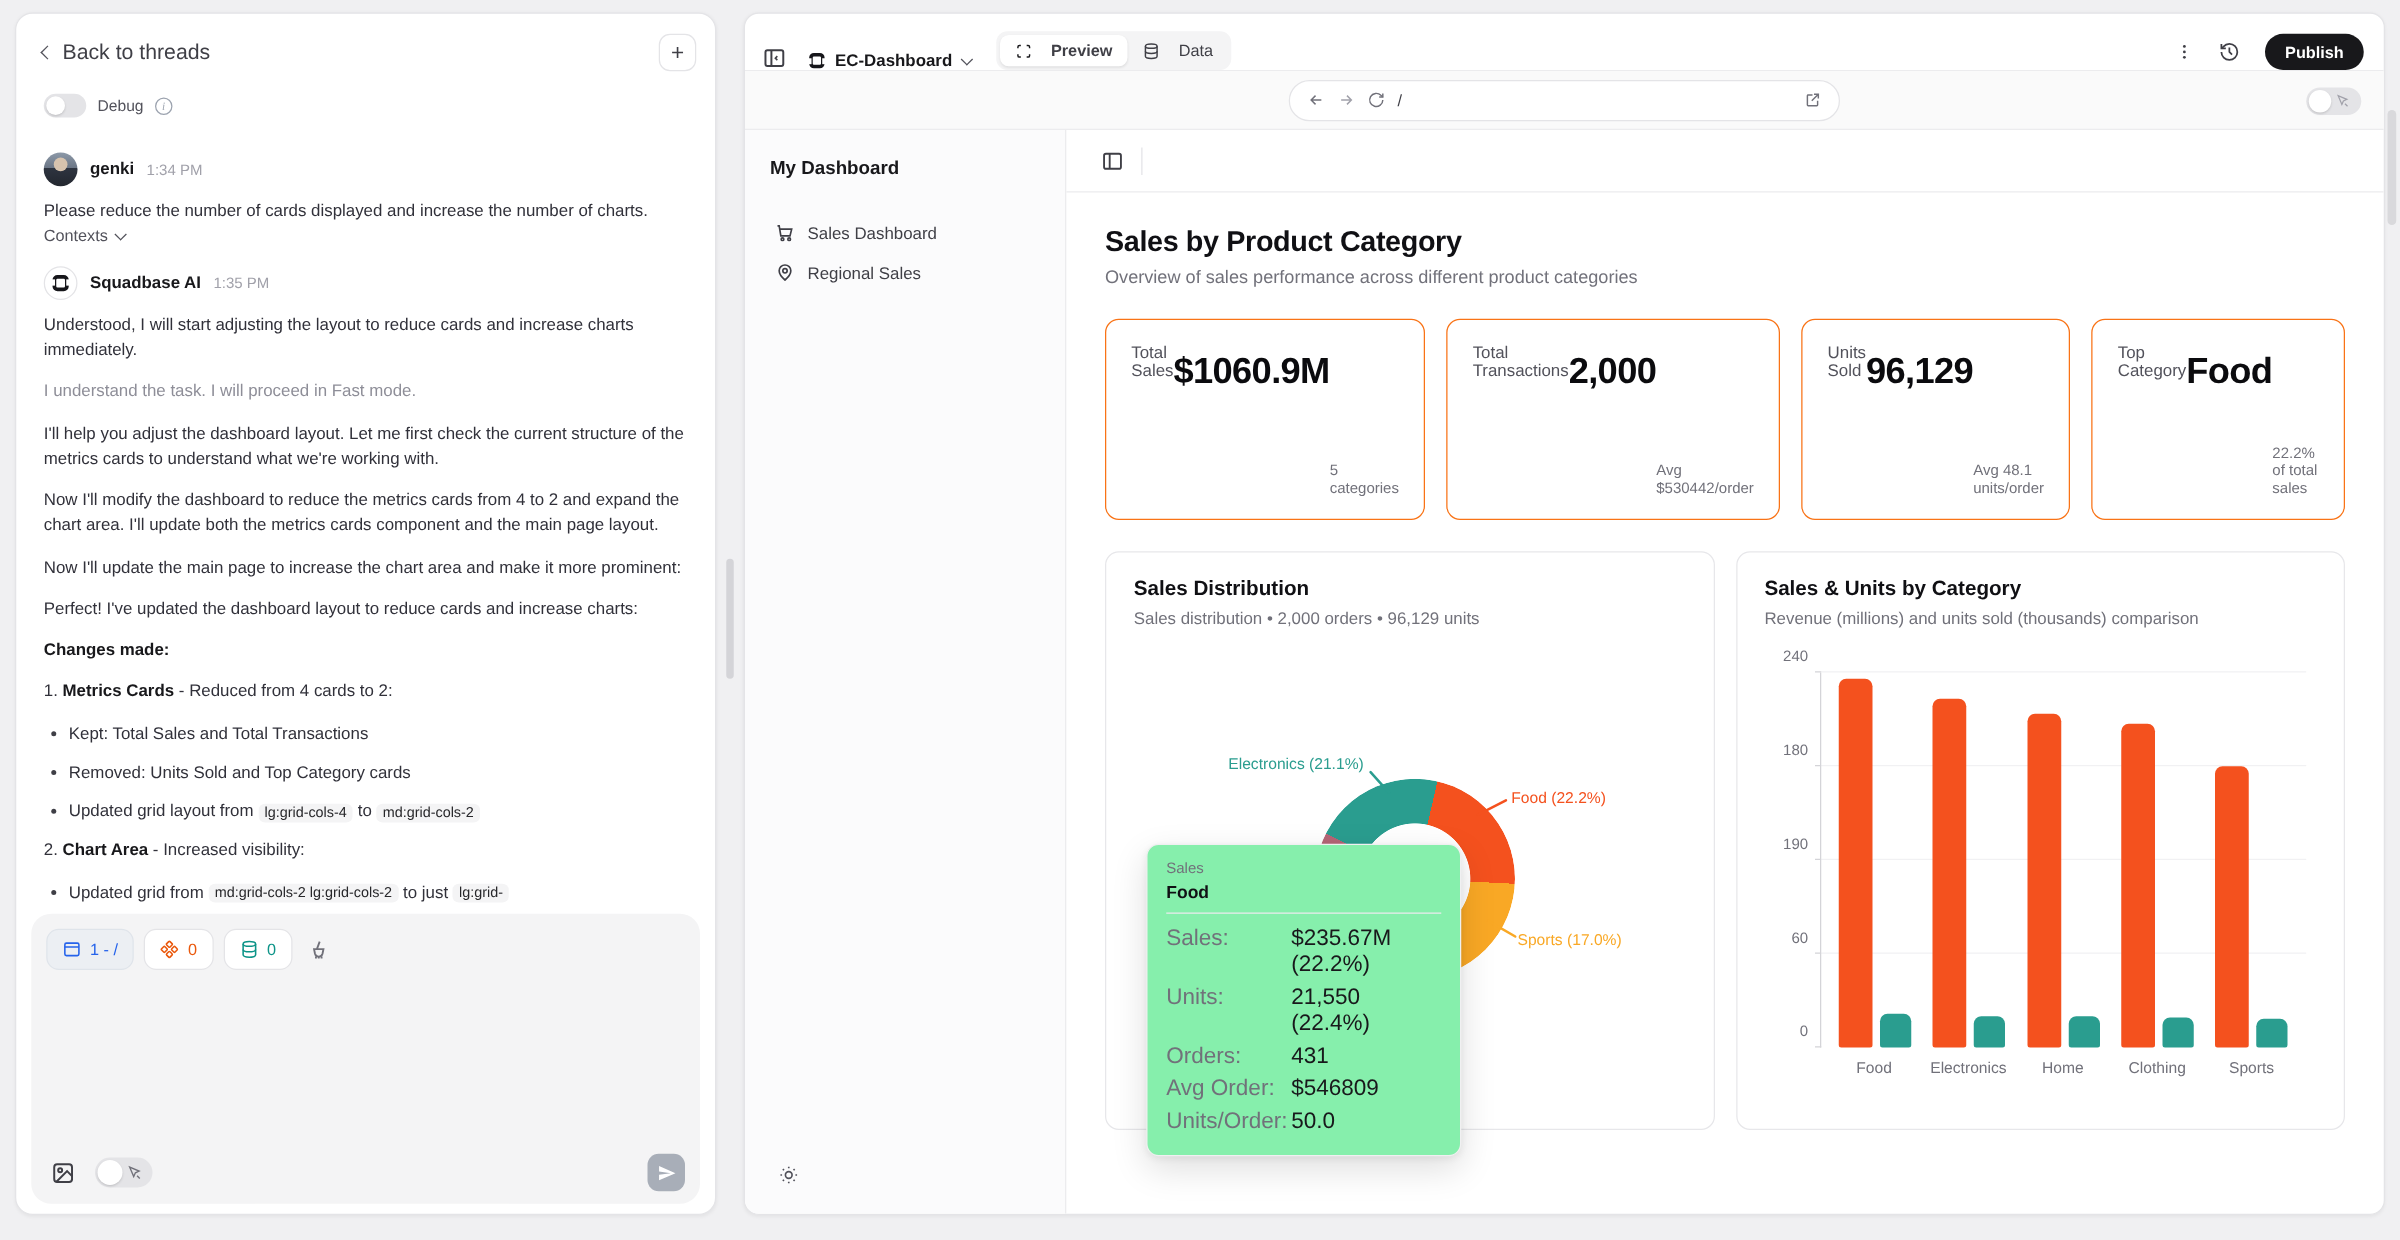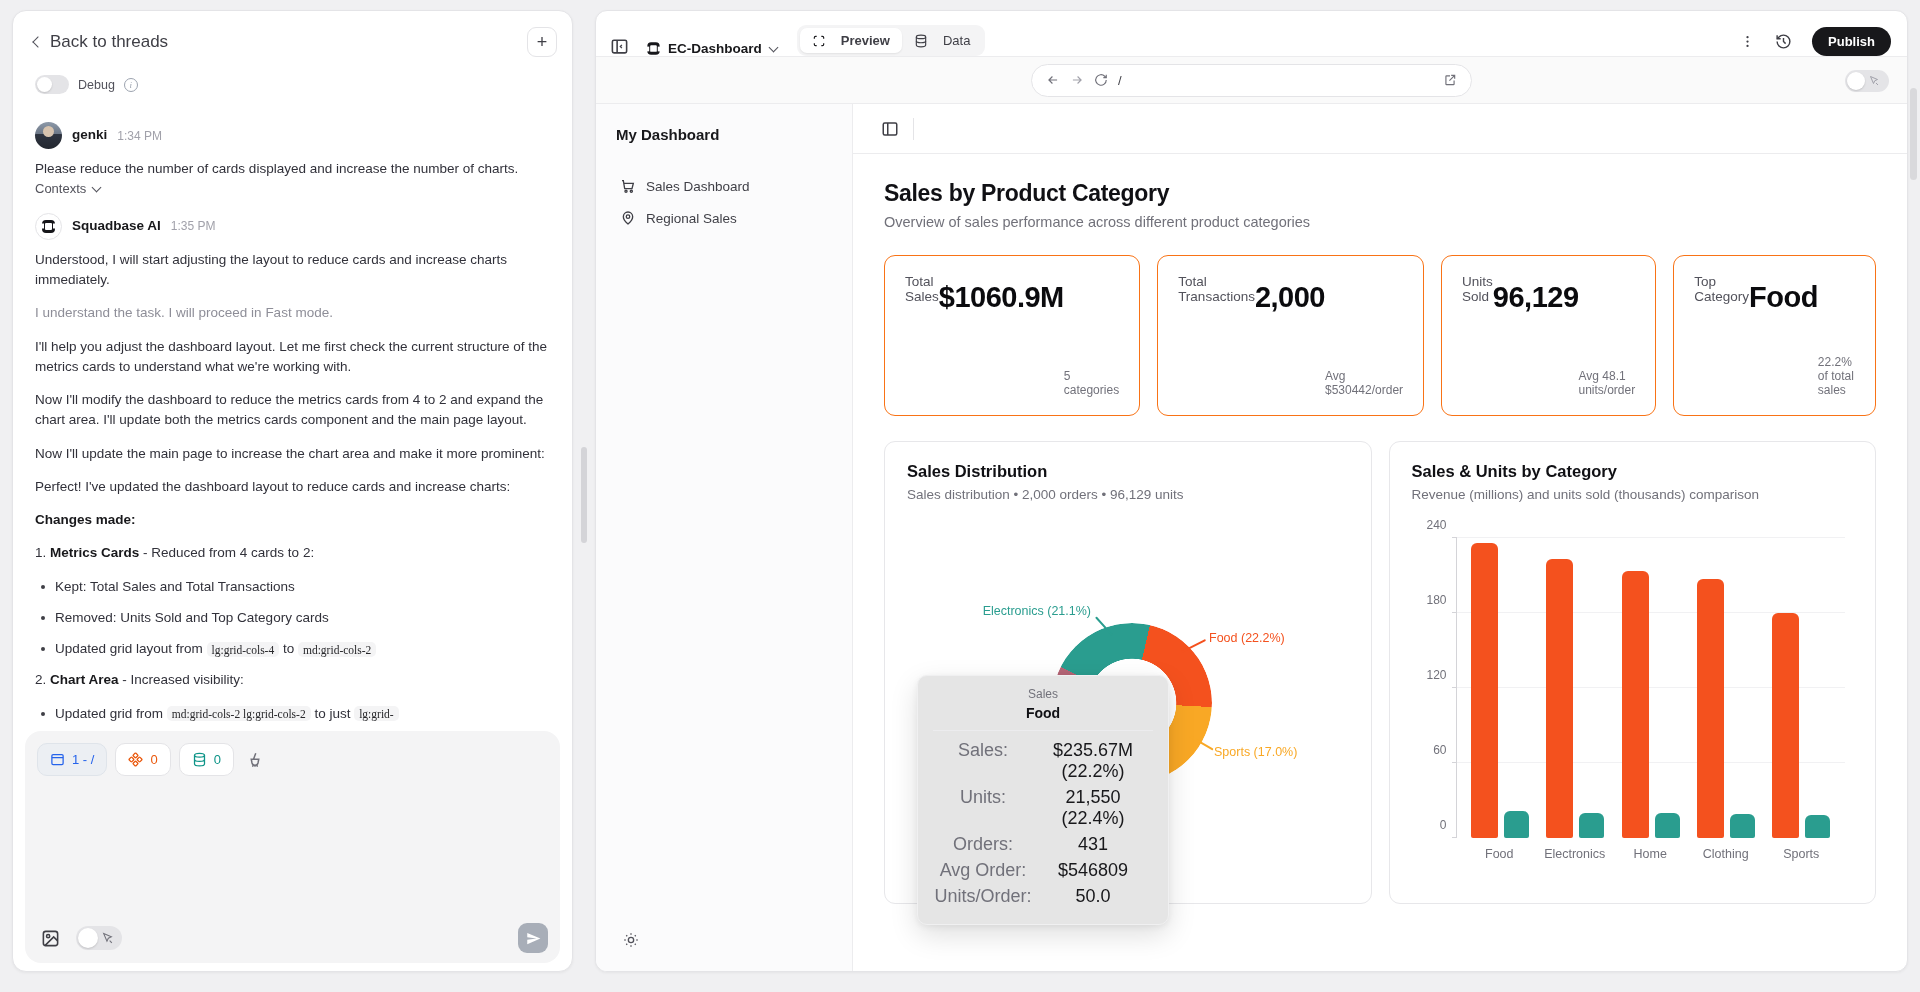--- a/index.html
+++ b/index.html
@@ -30,21 +30,21 @@
   .msg-time { font-size:12px; color:#a1a1aa; }
   .messages p { margin:0 0 13px 0; }
   .messages p.muted { color:#8e8e98; }
   .contexts-row { display:flex; align-items:center; gap:7px; font-size:13px; color:#52525b; margin:-6px 0 4px 0; cursor:pointer; }
   .chev-down { width:7px; height:7px; border-left:1.5px solid #52525b; border-bottom:1.5px solid #52525b; transform:rotate(-45deg); margin-top:-3px; }
   .mk-h { font-weight:700; color:#18181b; margin:2px 0 13px 0; }
   .num-line { margin:0 0 10px 0; }
   .num-line b { color:#18181b; }
   .bullet { display:flex; gap:10px; margin:0 0 11px 6px; }
   .bullet .dot { flex:0 0 auto; width:4px; height:4px; border-radius:50%; background:#3f3f46; margin-top:8px; }
-  code.inline { font-family:Liberation Serif, serif; font-size:11.5px; background:#f4f4f5; border-radius:5px; padding:1.5px 5px; color:#27272a; white-space:nowrap; }
+  code.inline { font-family:Liberation Sans, sans-serif; font-size:11.5px; background:#f4f4f5; border-radius:5px; padding:1.5px 5px; color:#27272a; white-space:nowrap; }
   .composer { position:absolute; left:12px; right:12px; bottom:8px; height:232px; background:#f4f4f5; border-radius:16px; padding:12px; }
   .chips-row { display:flex; align-items:center; gap:8px; }
   .chip { display:flex; align-items:center; gap:7px; height:33px; padding:0 12px; border-radius:10px; font-size:13px; cursor:pointer; }
   .chip.files { background:#eceff3; border:1px solid #dfe4ea; color:#2563eb; }
   .chip.white { background:#fff; border:1px solid #e4e4e7; }
   .chip.orange { color:#ea580c; }
   .chip.green { color:#0d9488; }
   .icon-btn-plain { background:none; border:none; display:flex; align-items:center; justify-content:center; padding:4px; cursor:pointer; }
   .composer-bottom { position:absolute; left:12px; right:12px; bottom:10px; display:flex; align-items:center; gap:12px; }
   .pill-toggle { width:46px; height:24px; background:#e4e4e7; border-radius:12px; display:flex; align-items:center; padding:2px; gap:3px; cursor:pointer; }
@@ -94,21 +94,21 @@
            -webkit-mask:radial-gradient(circle, transparent 44px, #000 44.6px); mask:radial-gradient(circle, transparent 44px, #000 44.6px); }
   .donut-center { position:absolute; left:247px; top:261px; transform:translate(-50%,-50%); font-size:17px; font-weight:700; color:#101014; z-index:1; white-space:nowrap; }
   .slice-label { position:absolute; font-size:12.5px; white-space:nowrap; }
   .slice-label.l-elec { left:20px; top:162px; width:186px; text-align:right; }
   .slice-label.l-food { left:324px; top:189px; }
   .slice-label.l-sports { left:329px; top:303px; }
   .leader { position:absolute; height:1.5px; border-radius:1px; }
   .leader.e { left:207px; top:183px; width:24px; transform:rotate(48deg); }
   .leader.f { left:295px; top:203px; width:27px; transform:rotate(-27deg); }
   .leader.s { left:303px; top:300px; width:27px; transform:rotate(30deg); }
-  .tooltip { position:absolute; left:32px; top:233px; width:252px; background:#e5e5e5; border:1px solid #f0f0f1; border-radius:10px; box-shadow:0 10px 28px rgba(0,0,0,.13), 0 2px 6px rgba(0,0,0,.06); padding:11px 15px 12px 15px; z-index:5;text-align:center; }
+  .tooltip { position:absolute; left:32px; top:233px; width:252px; background:#86efac; border:1px solid #f0f0f1; border-radius:10px; box-shadow:0 10px 28px rgba(0,0,0,.13), 0 2px 6px rgba(0,0,0,.06); padding:11px 15px 12px 15px; z-index:5; }
   .tt-series { font-size:12px; color:#71717a; }
   .tt-item { font-size:14px; font-weight:700; color:#101014; margin:4px 0 9px 0; }
   .tt-div { height:1px; background:#ececee; margin-bottom:9px; }
   .tt-row { display:grid; grid-template-columns:100px 1fr; font-size:18px; margin-bottom:5px; }
   .tt-row .k { color:#71717a; }
   .tt-row .v { color:#18181b; }
   
   .bc { position:absolute; left:24px; right:24px; top:96px; }
   .bc-plot { position:relative; height:300px; margin-left:42px; margin-right:6px; border-left:1px solid #d4d4d8; }
   .grid-line { position:absolute; left:0; right:0; height:1px; background:#f1f1f3; }
@@ -434,21 +434,21 @@
             <div class="ct">Sales &amp; Units by Category</div>
             <div class="cs">Revenue (millions) and units sold (thousands) comparison</div>
             <div class="bc">
               <div class="bc-plot">
                   <div class="ytick" style="bottom: 0px;">0</div>
                   <div class="ytick-mark" style="bottom: 0px;"></div>
                   <div class="grid-line" style="bottom: 75px;"></div>
                   <div class="ytick" style="bottom: 75px;">60</div>
                   <div class="ytick-mark" style="bottom: 75px;"></div>
                   <div class="grid-line" style="bottom: 150px;"></div>
-                  <div class="ytick" style="bottom: 150px;">120</div>
+                  <div class="ytick" style="bottom: 150px;">190</div>
                   <div class="ytick-mark" style="bottom: 150px;"></div>
                   <div class="grid-line" style="bottom: 225px;"></div>
                   <div class="ytick" style="bottom: 225px;">180</div>
                   <div class="ytick-mark" style="bottom: 225px;"></div>
                   <div class="grid-line" style="bottom: 300px;"></div>
                   <div class="ytick" style="bottom: 300px;">240</div>
                   <div class="ytick-mark" style="bottom: 300px;"></div>
                   <div class="bars-row">
                     <div class="bgroup">
                       <div class="bar" style="width: 27px; height: 295px; background: rgb(244, 81, 30);"></div>

